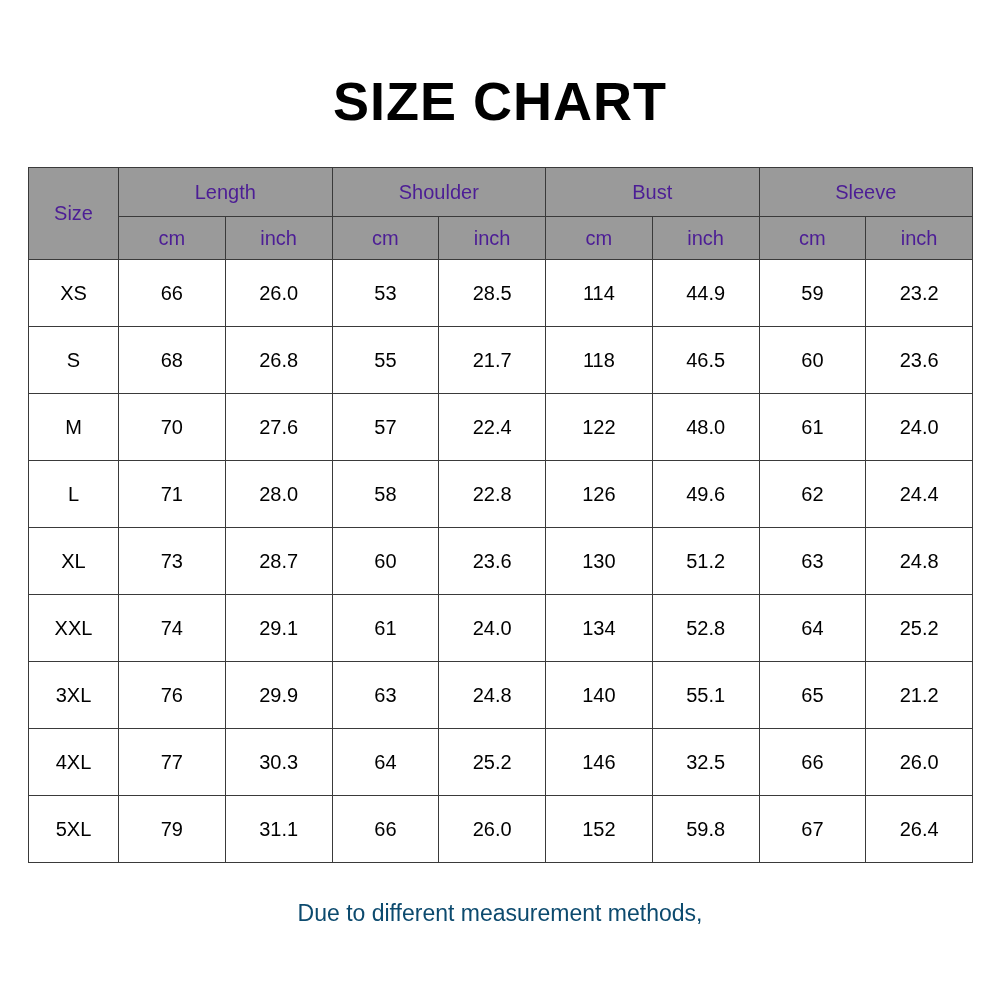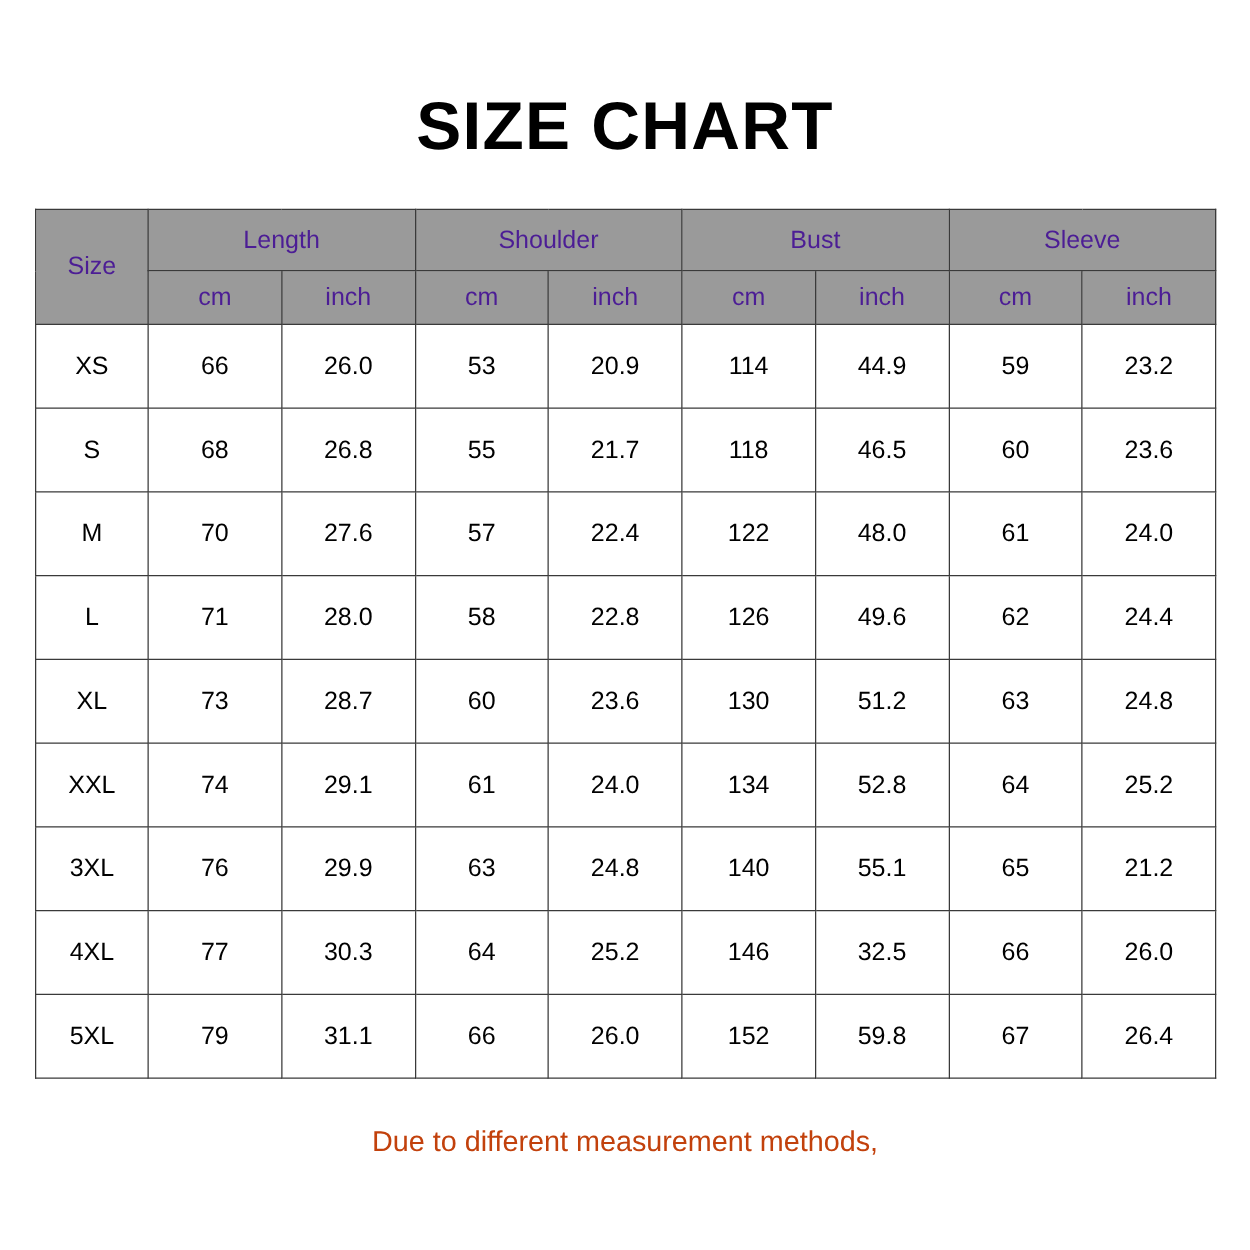--- a/index.html
+++ b/index.html
@@ -79,21 +79,21 @@
   tbody td {
     font-size: 21px;
   }
   .col-size { width: 90px; }
   .col-val { width: 106.75px; }
   .footnote {
     text-align: center;
     font-size: 23px;
     line-height: 1.45;
     margin-top: 34px;
-    color: #c2410c;
+    color: #0c4a6e;
   }
 </style>
 </head>
 <body>
 
 <div class="page">
 
   <h1 class="title">SIZE CHART</h1>
 
   <div class="table-wrap">
@@ -127,21 +127,21 @@
           <th class="hdr unit-head">cm</th>
           <th class="hdr unit-head">inch</th>
         </tr>
       </thead>
       <tbody>
         <tr>
           <td class="size-cell">XS</td>
           <td>66</td>
           <td>26.0</td>
           <td>53</td>
-          <td>20.9</td>
+          <td>28.5</td>
           <td>114</td>
           <td>44.9</td>
           <td>59</td>
           <td>23.2</td>
         </tr>
         <tr>
           <td class="size-cell">S</td>
           <td>68</td>
           <td>26.8</td>
           <td>55</td>

